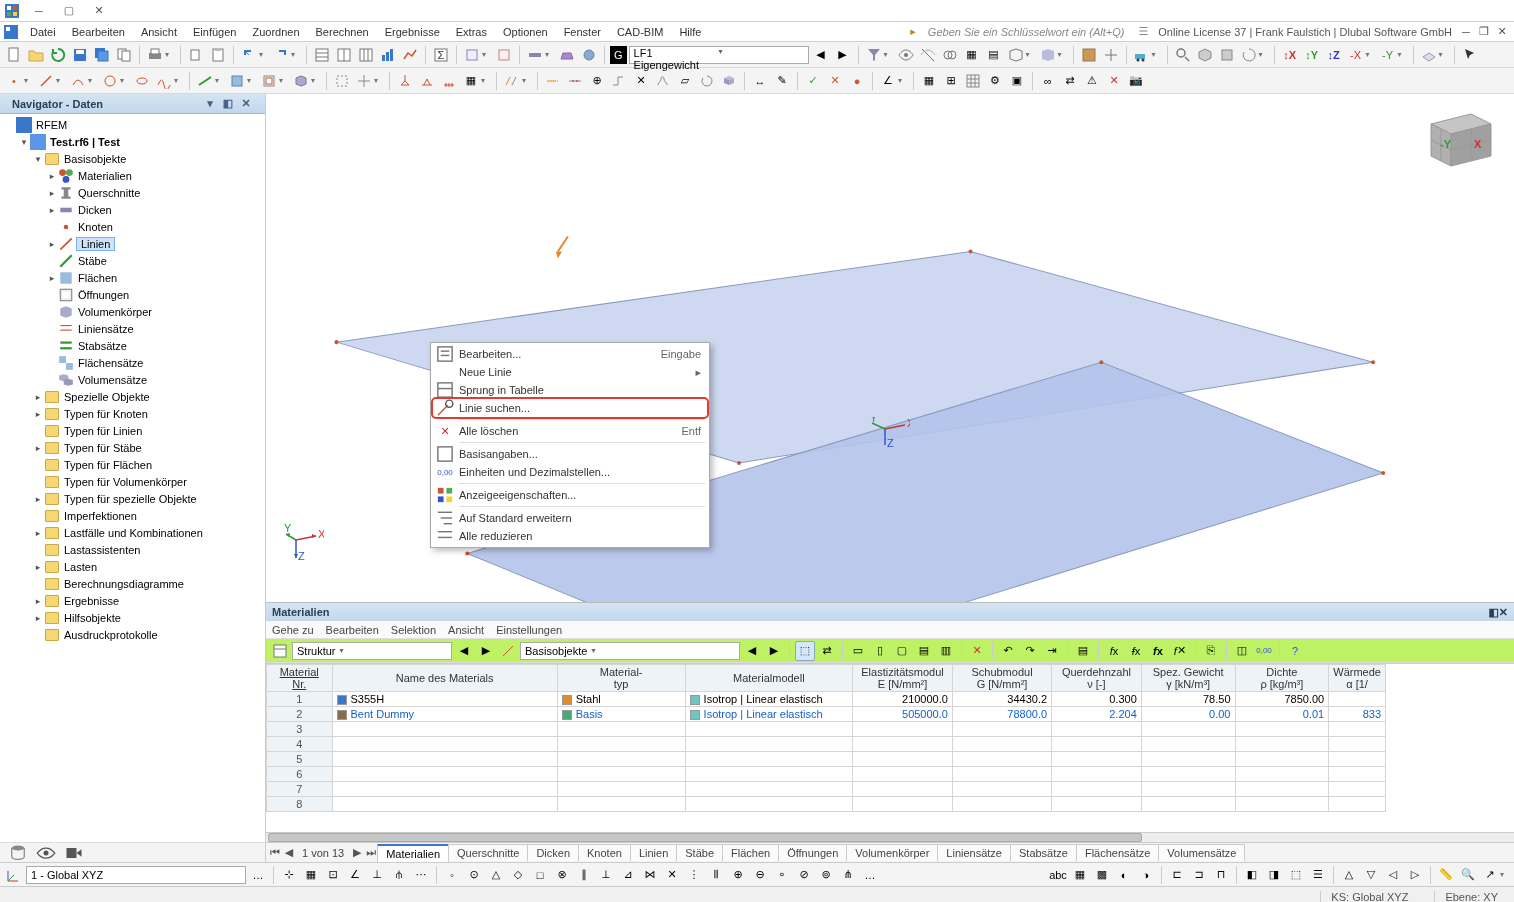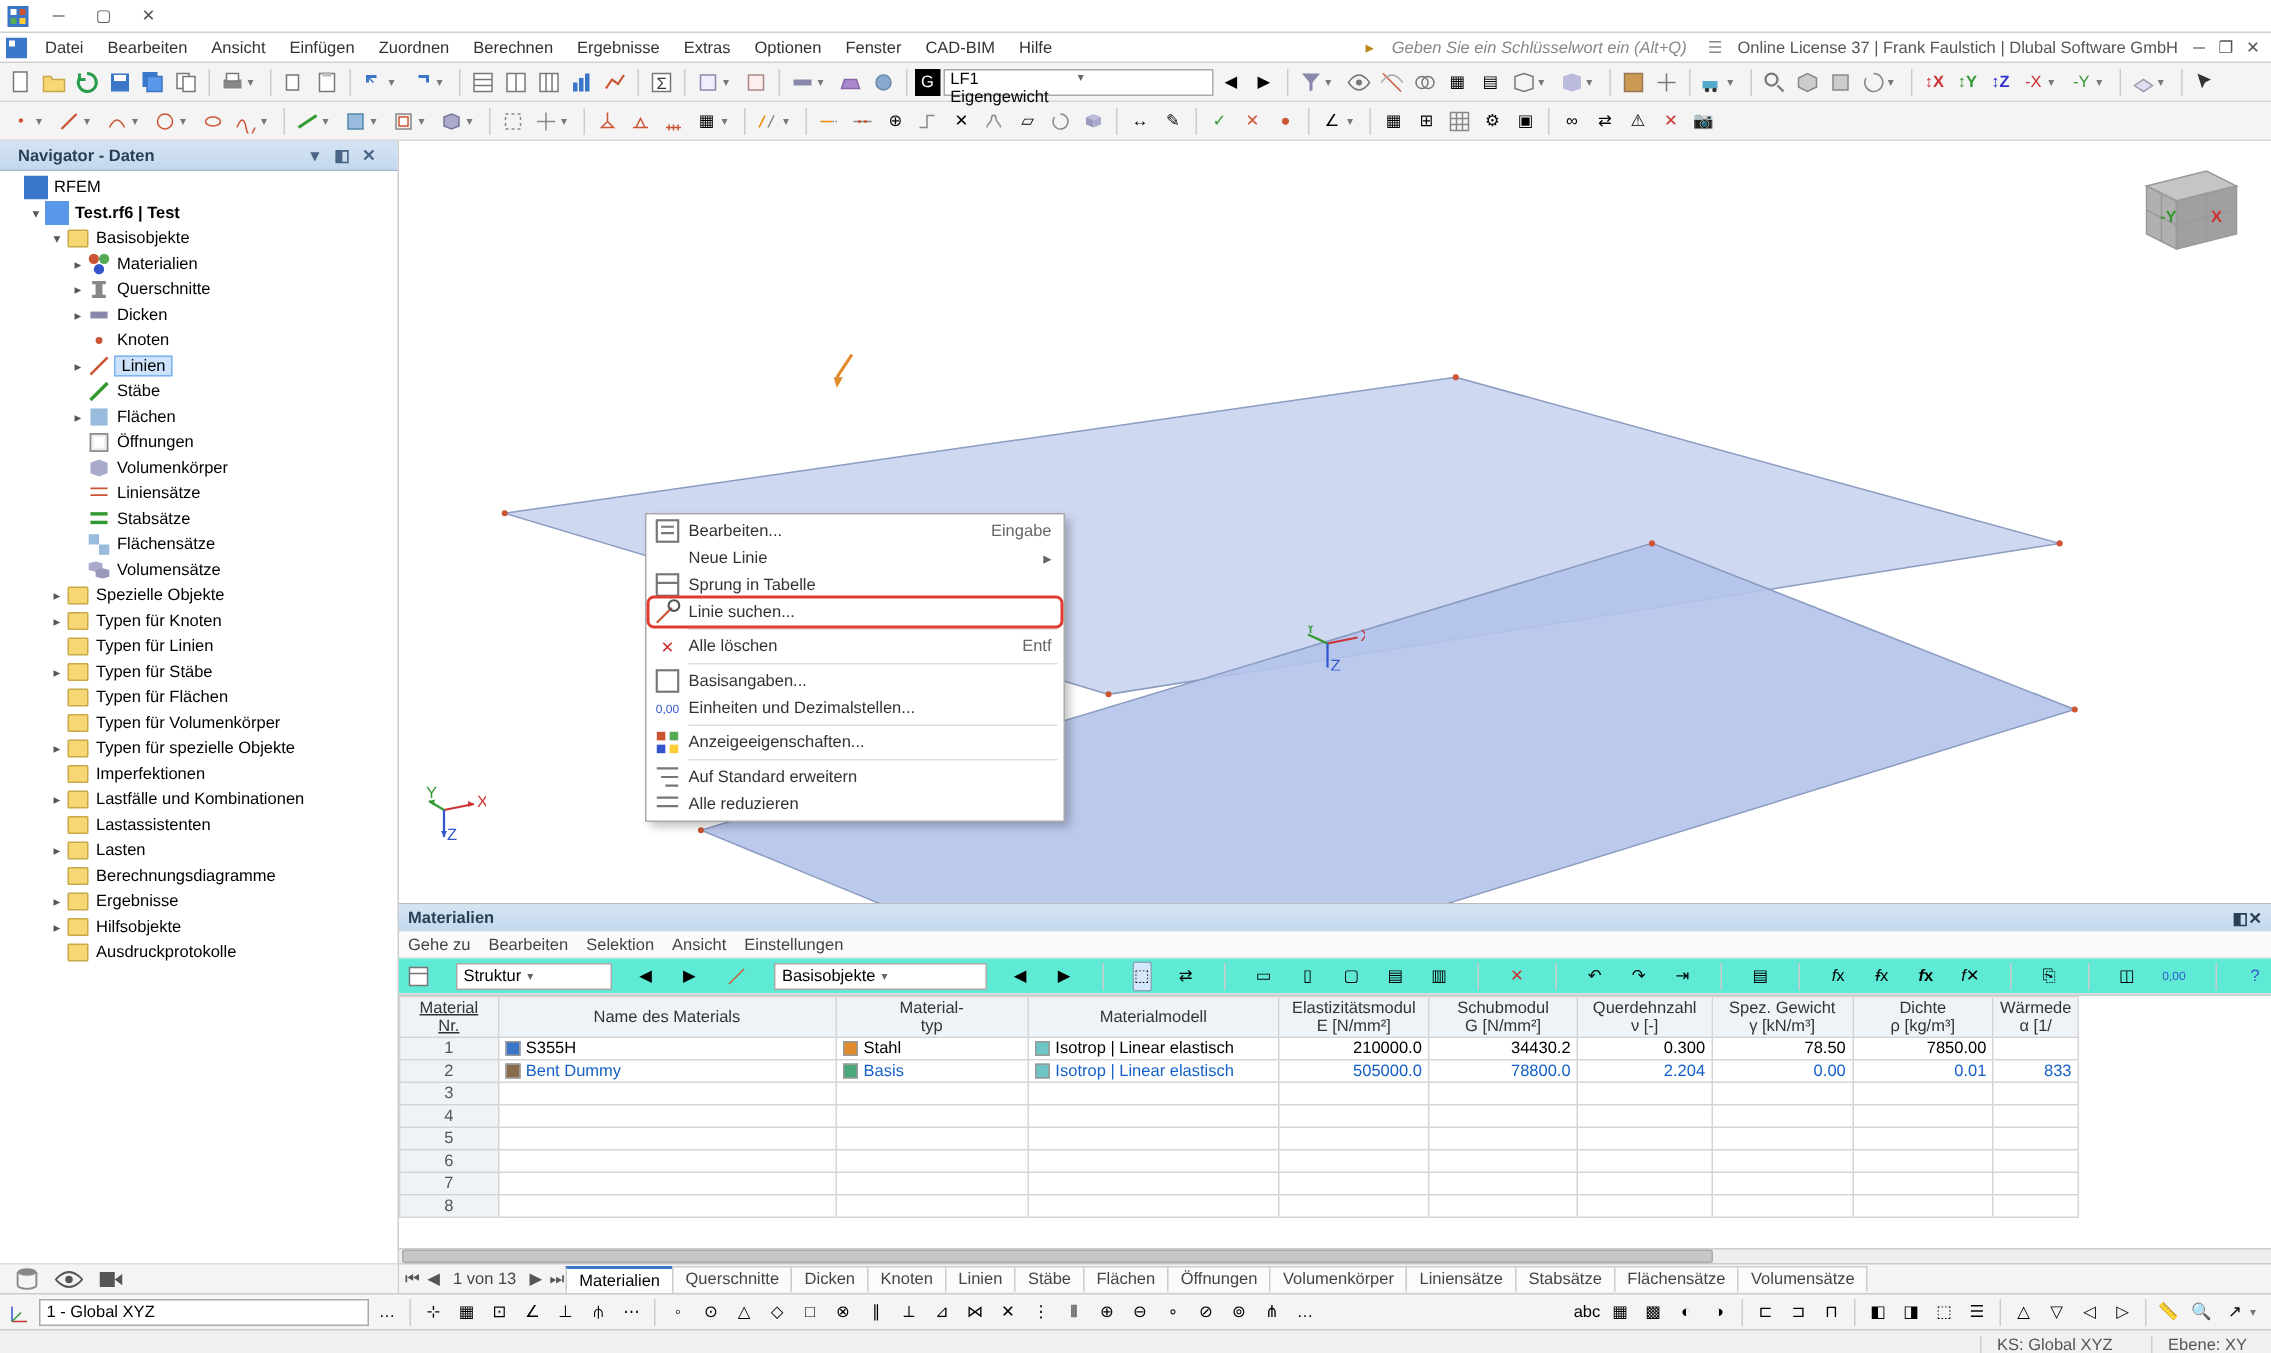--- a/index.html
+++ b/index.html
@@ -58,21 +58,21 @@
 .ctxitem .csc { color: #666; }
 .ctxsep { height: 1px; background: #ddd; margin: 2px 2px 2px 26px; }
 .ctxitem.hl { outline: 2px solid #e23b2f; border-radius: 3px; background: #fff; }
 
 
 .bottompanel { position: absolute; left: 0; right: 0; bottom: 0; height: 260px; background: #fff; border-top: 1px solid #bbb; display:flex; flex-direction:column;}
 .bp-title { height: 18px; background: linear-gradient(#d5e4f2,#c3d8ee); display:flex; align-items:center; padding:0 6px; font-weight:600; color:#2a3f55; }
 .bp-title .sp{flex:1;}
 .bp-menu { height: 18px; display:flex; align-items:center; gap:12px; padding:0 6px; background:#fafafa; border-bottom:1px solid #e0e0e0;}
 .bp-menu span { color:#444; }
-.bp-tool { height: 24px; display:flex; align-items:center; gap:16px; padding:0 4px; background:#5eead4; border-bottom:1px solid #ddd;}
+.bp-tool { height: 24px; display:flex; align-items:center; gap:2px; padding:0 4px; background:#bef264; border-bottom:1px solid #ddd;}
 .bp-sel { background:#fff; border:1px solid #aaa; height:18px; padding:0 4px; display:flex; align-items:center; }
 .bp-sel .dd { color:#666; margin-left:4px; font-size:8px;}
 
 .grid { flex:1; overflow:auto; border-top:1px solid #ccc; position:relative;}
 .gridtable { border-collapse: collapse; width: 1120px; }
 .gridtable th, .gridtable td { border: 1px solid #d5d5d5; padding: 1px 4px; height: 15px; font-size: 11px; background:#fff; text-align:left;}
 .gridtable th { background: #eef3f8; color: #333; font-weight: normal; text-align:center; vertical-align:middle;}
 .gridtable .rownum { background: #eef3f8; text-align: center; width: 28px; color:#555;}
 .gridtable .num { text-align: right; }
 .gridtable .blue { color: #1560c8; }

